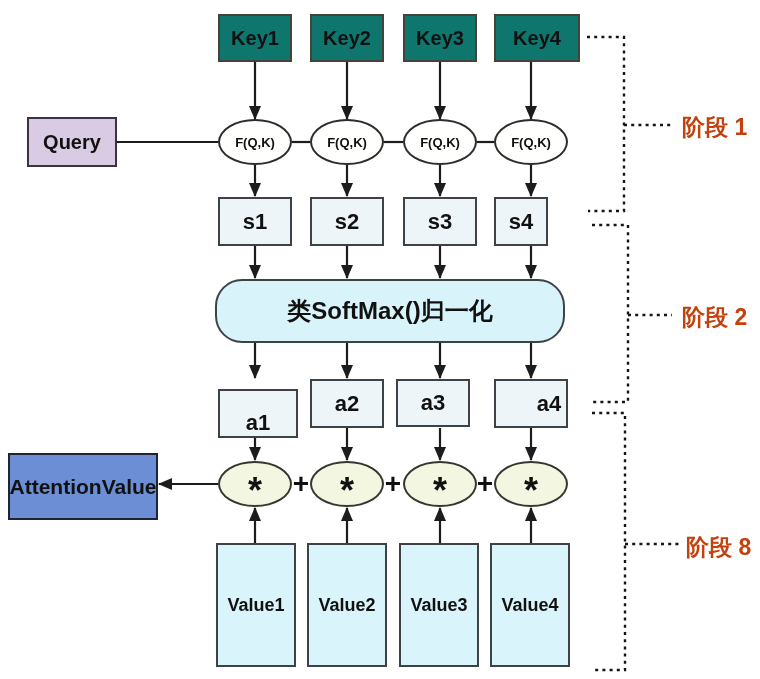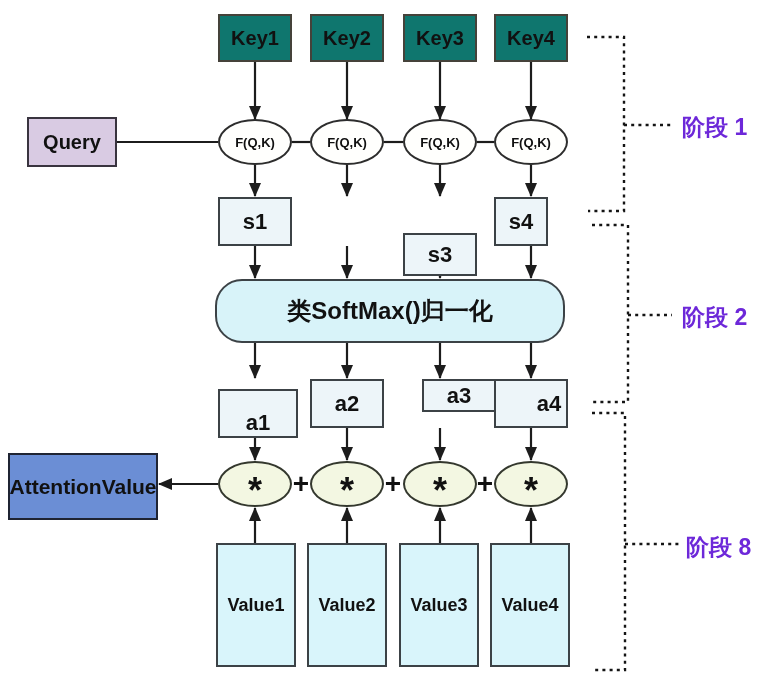--- a/index.html
+++ b/index.html
@@ -23,21 +23,21 @@
   .mult .sym{transform:translateY(7px);}
   .value{background:#d9f5fb;font-size:18px;border-color:#3c4246;}
   .attention{
     background:#6b8ed5;font-size:21px;text-align:center;flex-direction:row;
     line-height:1.3;border-color:#1f2433;
   }
   .plus{
     position:absolute;z-index:3;font-size:28px;width:22px;text-align:center;
     color:#101010;transform:translateY(-1px);
   }
-  .stage-label{position:absolute;font-size:23px;white-space:nowrap;color:#6d28d9;z-index:2;}
+  .stage-label{position:absolute;font-size:23px;white-space:nowrap;color:#c2410c;z-index:2;}
 </style>
 </head>
 <body>
 
 <div class="canvas">
 
   <svg class="layer" width="760" height="679" viewBox="0 0 760 679">
     <defs>
       <marker id="ah" markerUnits="userSpaceOnUse" markerWidth="16" markerHeight="14" refX="14" refY="7" orient="auto">
         <path d="M1,1 L15,7 L1,13 Z" fill="#1c1c1c"></path>
@@ -116,21 +116,21 @@
 
   <div class="node key" style="left:218px;top:14px;width:74px;height:48px;">
       <span>Key1</span>
     </div>
   <div class="node key" style="left:310px;top:14px;width:74px;height:48px;">
       <span>Key2</span>
     </div>
   <div class="node key" style="left:403px;top:14px;width:74px;height:48px;">
       <span>Key3</span>
     </div>
-  <div class="node key" style="left:494px;top:14px;width:74px;height:48px;">
+  <div class="node key" style="left:494px;top:14px;width:86px;height:48px;">
       <span>Key4</span>
     </div>
 
   <div class="node query" style="left:27px;top:117px;width:90px;height:50px;">
       <span>Query</span>
     </div>
 
   <div class="node fnode" style="left:218px;top:119px;width:74px;height:46px;">
       <span>F(Q,K)</span>
     </div>
@@ -140,38 +140,41 @@
   <div class="node fnode" style="left:403px;top:119px;width:74px;height:46px;">
       <span>F(Q,K)</span>
     </div>
   <div class="node fnode" style="left:494px;top:119px;width:74px;height:46px;">
       <span>F(Q,K)</span>
     </div>
 
   <div class="node score" style="left:218px;top:197px;width:74px;height:49px;">
       <span>s1</span>
     </div>
-  <div class="node score" style="left:403px;top:197px;width:74px;height:43px;margin-top:36px;">
+  <div class="node score" style="left:310px;top:197px;width:74px;height:49px;">
+      <span>s2</span>
+    </div>
+  <div class="node score" style="left:403px;top:197px;width:74px;height:49px;">
       <span>s3</span>
     </div>
   <div class="node score" style="left:494px;top:197px;width:54px;height:49px;">
       <span>s4</span>
     </div>
 
   <div class="node softmax" style="left:215px;top:279px;width:350px;height:64px;border-radius:27px;">
       <span>类SoftMax()归一化</span>
     </div>
 
   <div class="node weight" style="left:218px;top:389px;width:80px;height:49px;align-items:flex-end;">
       <span>a1</span>
     </div>
   <div class="node weight" style="left:310px;top:379px;width:74px;height:49px;">
       <span>a2</span>
     </div>
-  <div class="node weight" style="left:422px;top:379px;width:74px;height:33px;">
+  <div class="node weight" style="left:396px;top:379px;width:74px;height:48px;">
       <span>a3</span>
     </div>
   <div class="node weight" style="left:494px;top:379px;width:74px;height:49px;padding-left:36px;">
       <span>a4</span>
     </div>
 
   <div class="node attention" style="left:8px;top:453px;width:150px;height:67px;">
     <span>Attention</span>
     <span>Value</span>
   </div>

